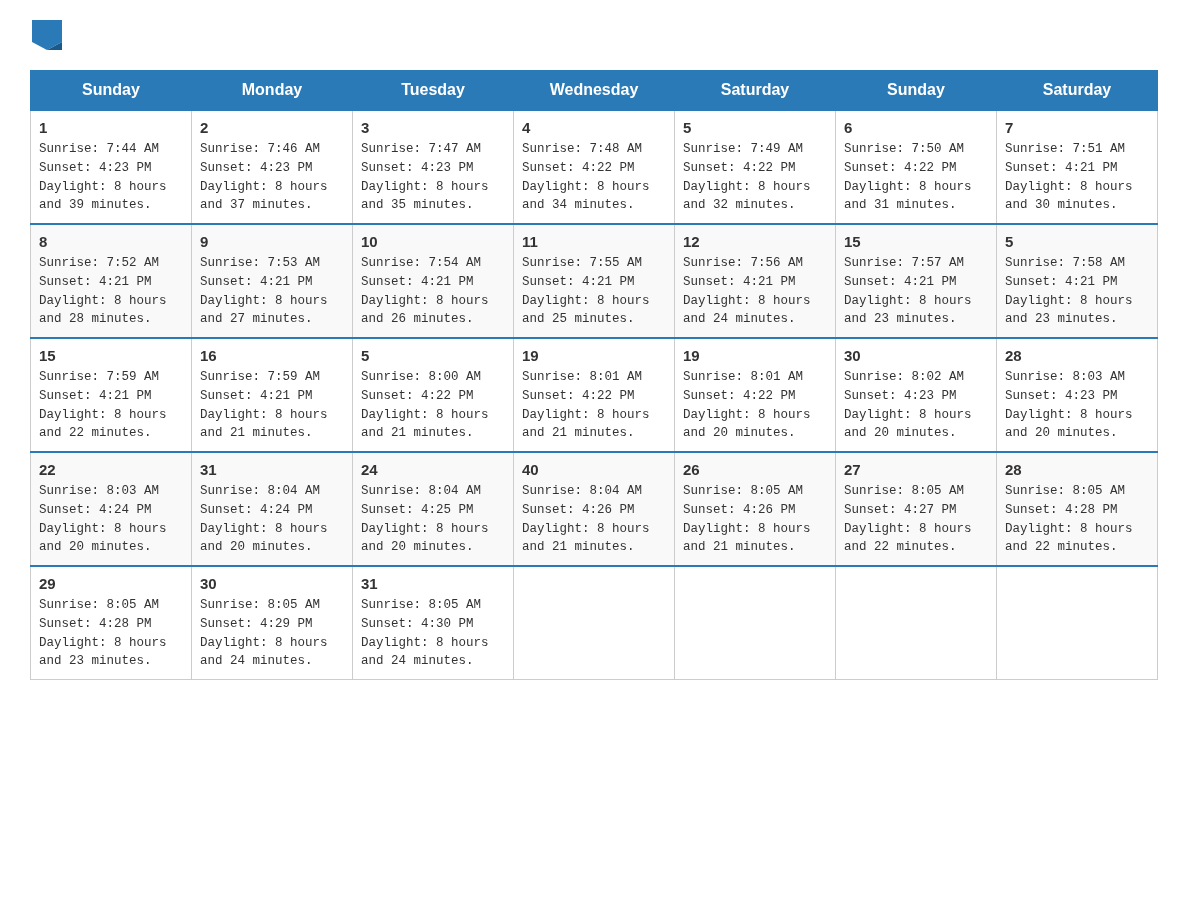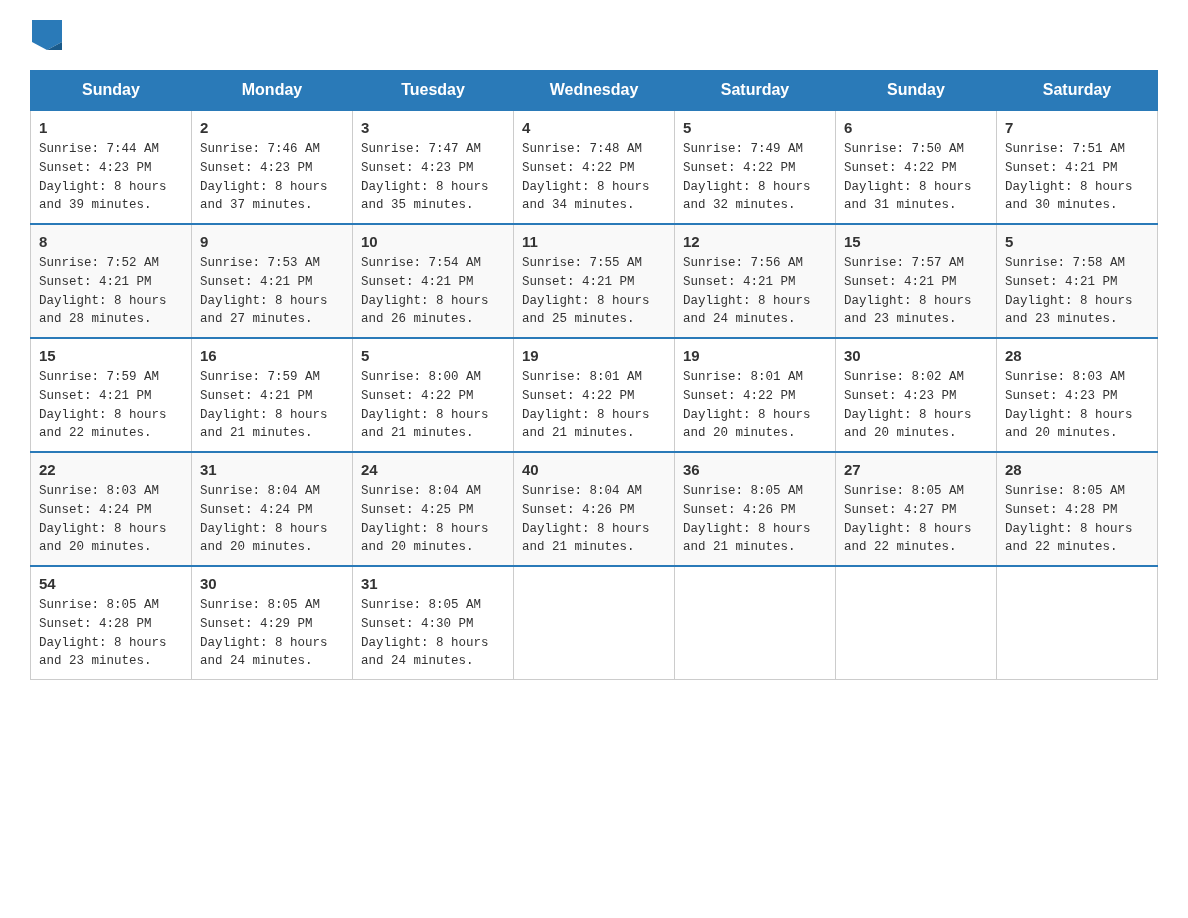--- a/index.html
+++ b/index.html
@@ -352,21 +352,21 @@
         <td class="border-top-blue">
         <span class="day-num">40</span>
         <span class="day-info">
           Sunrise: 8:04 AM<br>
           Sunset: 4:26 PM<br>
           Daylight: 8 hours<br>
           and 21 minutes.
         </span>
       </td>
         <td class="border-top-blue">
-        <span class="day-num">36</span>
+        <span class="day-num">26</span>
         <span class="day-info">
           Sunrise: 8:05 AM<br>
           Sunset: 4:26 PM<br>
           Daylight: 8 hours<br>
           and 21 minutes.
         </span>
       </td>
         <td class="border-top-blue">
         <span class="day-num">27</span>
         <span class="day-info">
@@ -381,21 +381,21 @@
         <span class="day-info">
           Sunrise: 8:05 AM<br>
           Sunset: 4:28 PM<br>
           Daylight: 8 hours<br>
           and 22 minutes.
         </span>
       </td>
       </tr>
       <tr>
         <td class="border-top-blue">
-        <span class="day-num">54</span>
+        <span class="day-num">29</span>
         <span class="day-info">
           Sunrise: 8:05 AM<br>
           Sunset: 4:28 PM<br>
           Daylight: 8 hours<br>
           and 23 minutes.
         </span>
       </td>
         <td class="border-top-blue">
         <span class="day-num">30</span>
         <span class="day-info">

